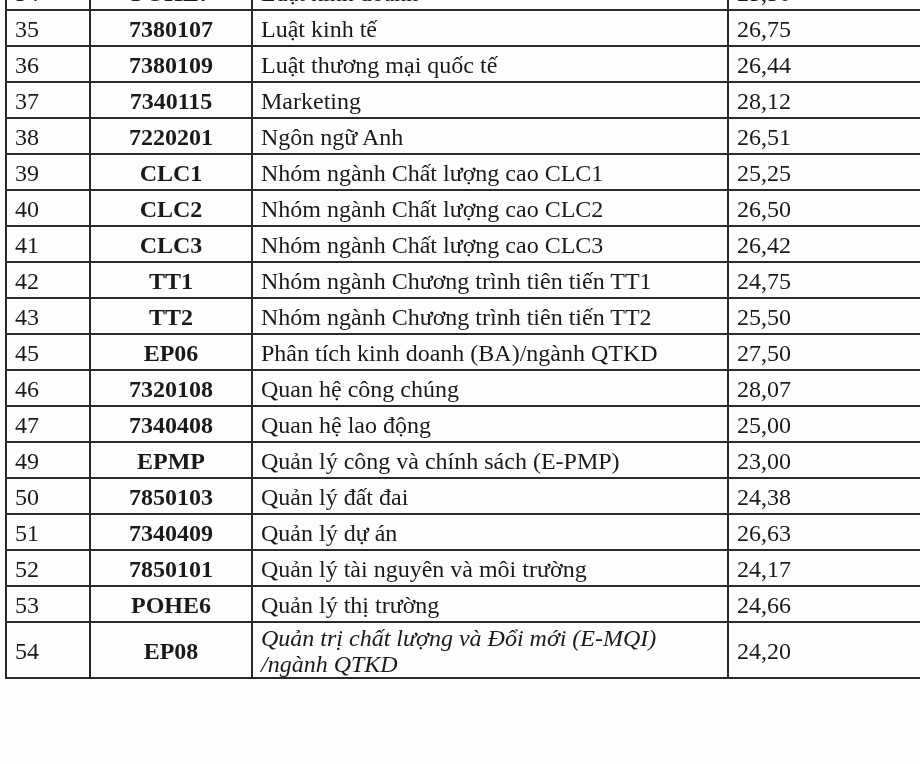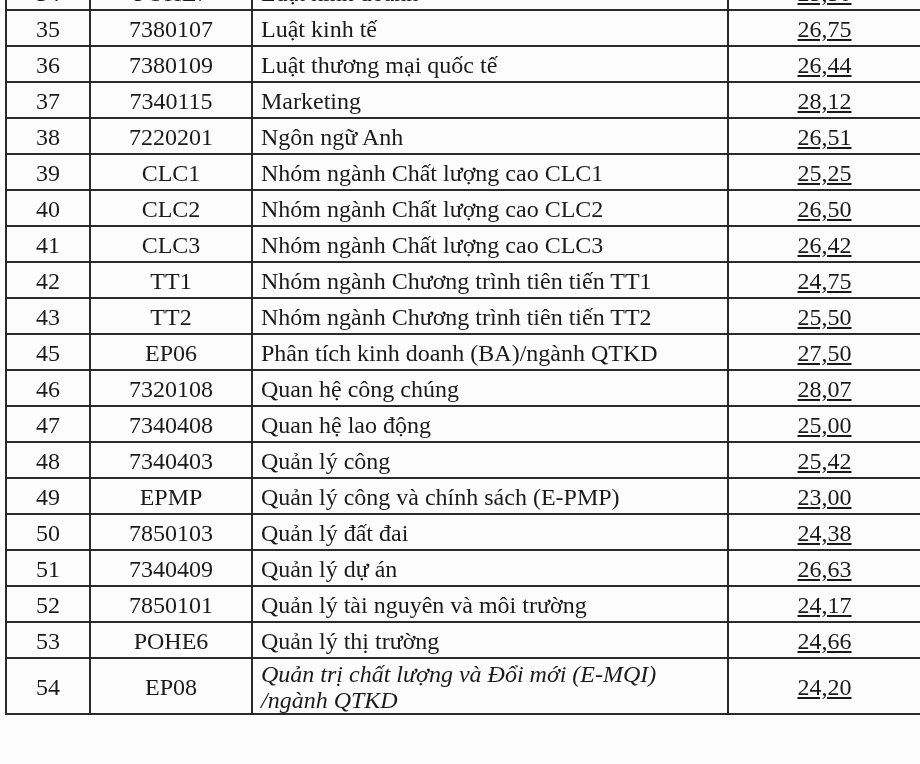--- a/index.html
+++ b/index.html
@@ -35,24 +35,24 @@
     table.scores td {
       border: 2px solid #2a2a2a;
       font-size: 24px;
       line-height: 26px;
       height: 32px;
       padding: 2px 8px 0 8px;
       vertical-align: middle;
       white-space: nowrap;
       overflow: hidden;
     }
-    td.c-stt { width: 66px; text-align: center; padding-left: 0; padding-right: 0; }
-    td.c-code { width: 144px; text-align: center; font-weight: normal; padding-left: 0; padding-right: 0; }
+    td.c-stt { width: 66px; text-align: left; padding-left: 0; padding-right: 0; }
+    td.c-code { width: 144px; text-align: center; font-weight: bold; padding-left: 0; padding-right: 0; }
     td.c-name { width: 458px; text-align: left; }
-    td.c-score { width: 175px; text-align: center; padding-left: 0; padding-right: 0; text-decoration: underline; }
+    td.c-score { width: 175px; text-align: left; padding-left: 0; padding-right: 0; }
     tr.tall td { height: 52px; }
     tr.tall td.c-name { white-space: normal; line-height: 26px; }
     .row-line { display: block; font-style: italic; }
   </style>
 </head>
 <body>
 
 <div class="page">
   <table class="scores">
     <tbody>
@@ -128,26 +128,20 @@
         <td class="c-name">Quan hệ công chúng</td>
         <td class="c-score">28,07</td>
       </tr>
       <tr>
         <td class="c-stt">47</td>
         <td class="c-code">7340408</td>
         <td class="c-name">Quan hệ lao động</td>
         <td class="c-score">25,00</td>
       </tr>
       <tr>
-        <td class="c-stt">48</td>
-        <td class="c-code">7340403</td>
-        <td class="c-name">Quản lý công</td>
-        <td class="c-score">25,42</td>
-      </tr>
-      <tr>
         <td class="c-stt">49</td>
         <td class="c-code">EPMP</td>
         <td class="c-name">Quản lý công và chính sách (E-PMP)</td>
         <td class="c-score">23,00</td>
       </tr>
       <tr>
         <td class="c-stt">50</td>
         <td class="c-code">7850103</td>
         <td class="c-name">Quản lý đất đai</td>
         <td class="c-score">24,38</td>

